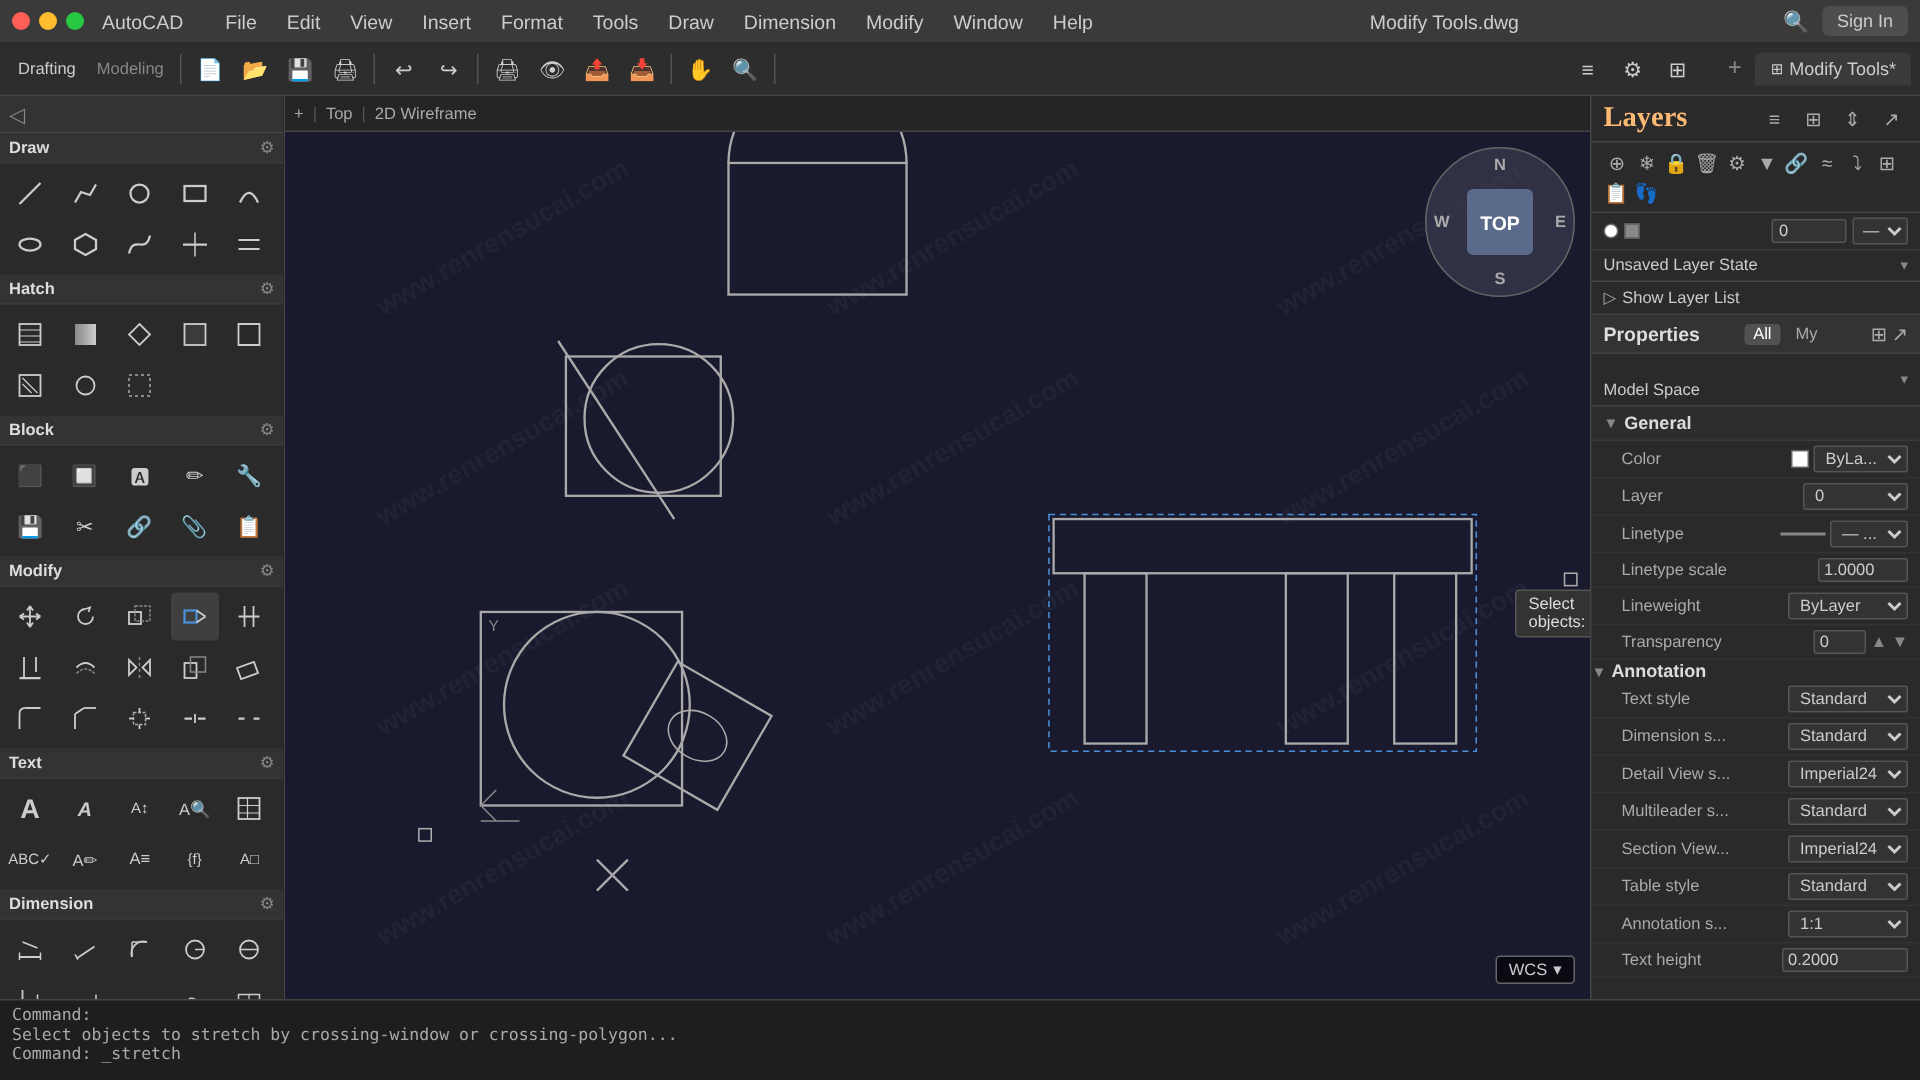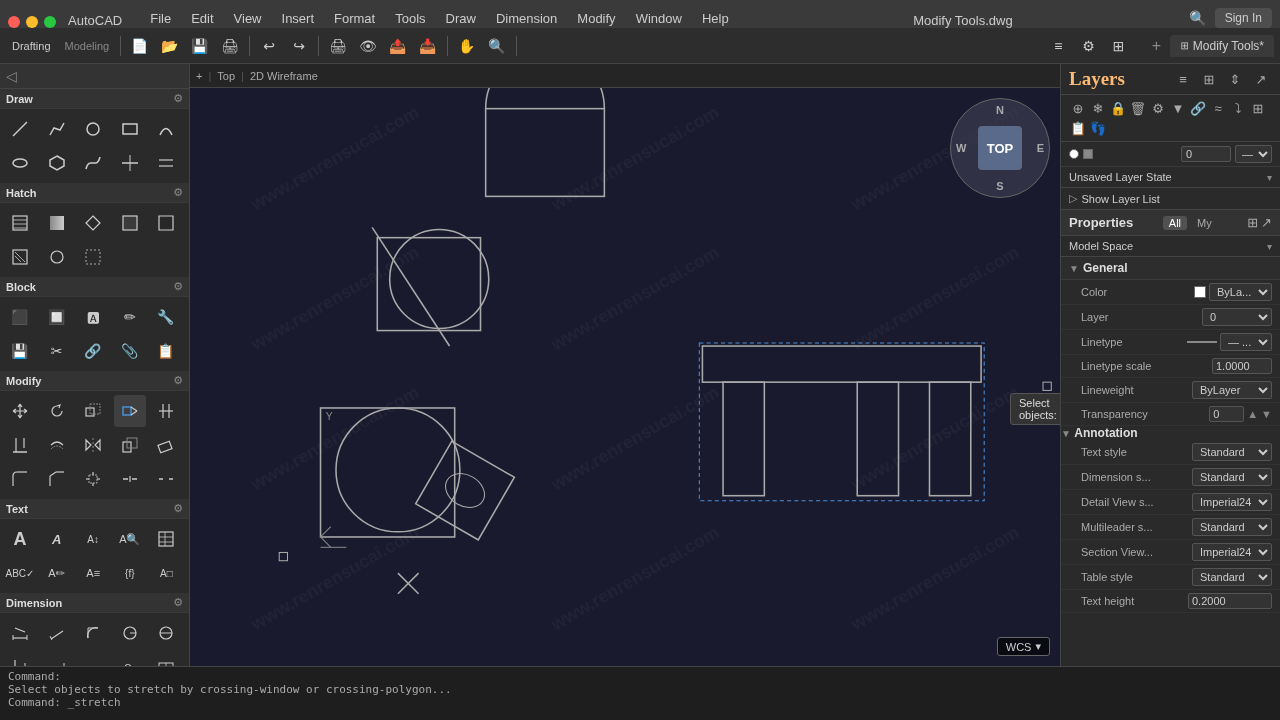--- a/index.html
+++ b/index.html
@@ -3,21 +3,21 @@
   <meta charset="utf-8">
   <style>
     * { margin: 0; padding: 0; box-sizing: border-box; }
     body { width: 1280px; height: 720px; overflow: hidden; font-family: -apple-system, BlinkMacSystemFont, 'Helvetica Neue', Arial, sans-serif; font-size: 12px; background: #1e1e1e; color: #ccc; }
 
     
     #titlebar {
       height: 28px;
       background: #3a3a3a;
       display: flex;
-      align-items: flex-end;
+      align-items: center;
       padding: 0 8px;
       -webkit-app-region: drag;
     }
     .traffic-lights { display: flex; gap: 6px; margin-right: 12px; }
     .traffic-light { width: 12px; height: 12px; border-radius: 50%; }
     .tl-close { background: #ff5f57; }
     .tl-min { background: #ffbd2e; }
     .tl-max { background: #28c840; }
     .titlebar-appname { font-size: 13px; color: #ccc; margin-right: 20px; }
     .titlebar-menus { display: flex; gap: 4px; }
@@ -193,21 +193,21 @@
     .props-filter { display: flex; align-items: center; gap: 4px; }
     .props-filter-btn { font-size: 11px; color: #aaa; padding: 1px 6px; border-radius: 3px; cursor: pointer; }
     .props-filter-btn.active { color: #fff; background: rgba(255,255,255,0.15); }
     .props-icons { display: flex; gap: 3px; }
     .props-icon { font-size: 13px; color: #aaa; cursor: pointer; }
 
     .model-space-row {
       padding: 4px 8px; border-bottom: 1px solid #444;
       display: flex; align-items: center; justify-content: space-between;
     }
-    .model-space-text { font-size: 11px; color: #ccc; }
+    .model-space-text { font-size: 11px; color: #ccc; margin-top: 14px; }
 
     .general-section .section-hdr {
       display: flex; align-items: center; gap: 4px;
       padding: 4px 8px; background: #2d2d2d; border-bottom: 1px solid #3a3a3a;
       cursor: pointer;
     }
     .section-hdr-title { font-size: 12px; font-weight: 600; color: #ddd; }
     .prop-row {
       display: flex; align-items: center; justify-content: space-between;
       padding: 3px 8px 3px 20px; border-bottom: 1px solid #323232;
@@ -944,20 +944,26 @@
           <option>Imperial24</option>
         </select>
       </div>
       <div class="prop-row">
         <span class="prop-label">Table style</span>
         <select class="prop-dropdown" style="width:80px;">
           <option>Standard</option>
         </select>
       </div>
       <div class="prop-row">
+        <span class="prop-label">Annotation s...</span>
+        <select class="prop-dropdown" style="width:80px;">
+          <option>1:1</option>
+        </select>
+      </div>
+      <div class="prop-row">
         <span class="prop-label">Text height</span>
         <input type="text" class="prop-dropdown" value="0.2000" style="width: 84px;">
       </div>
     </div>
   </div>
 
 </div>
 
 <div id="cmd-line">
   <div class="cmd-output">

